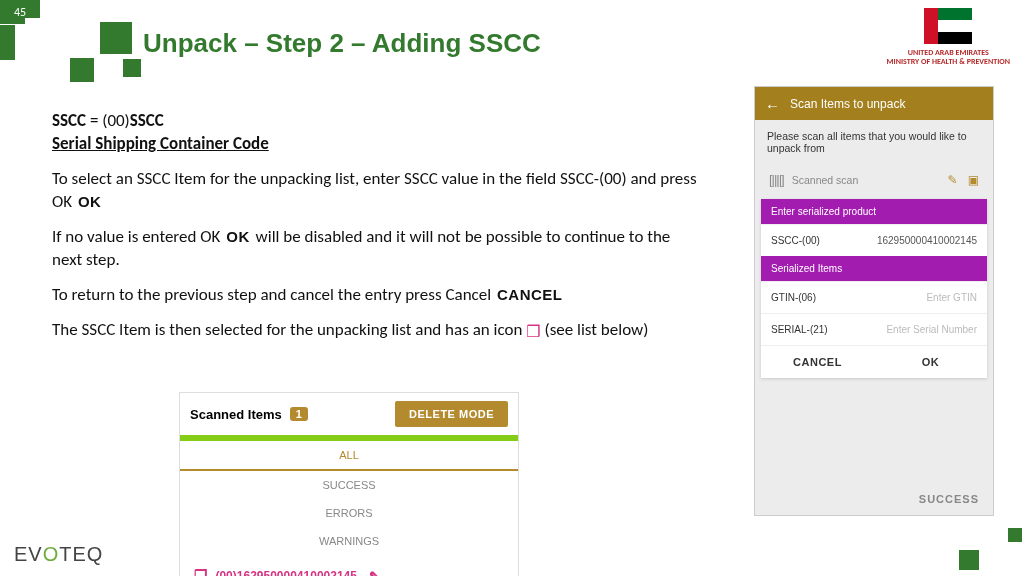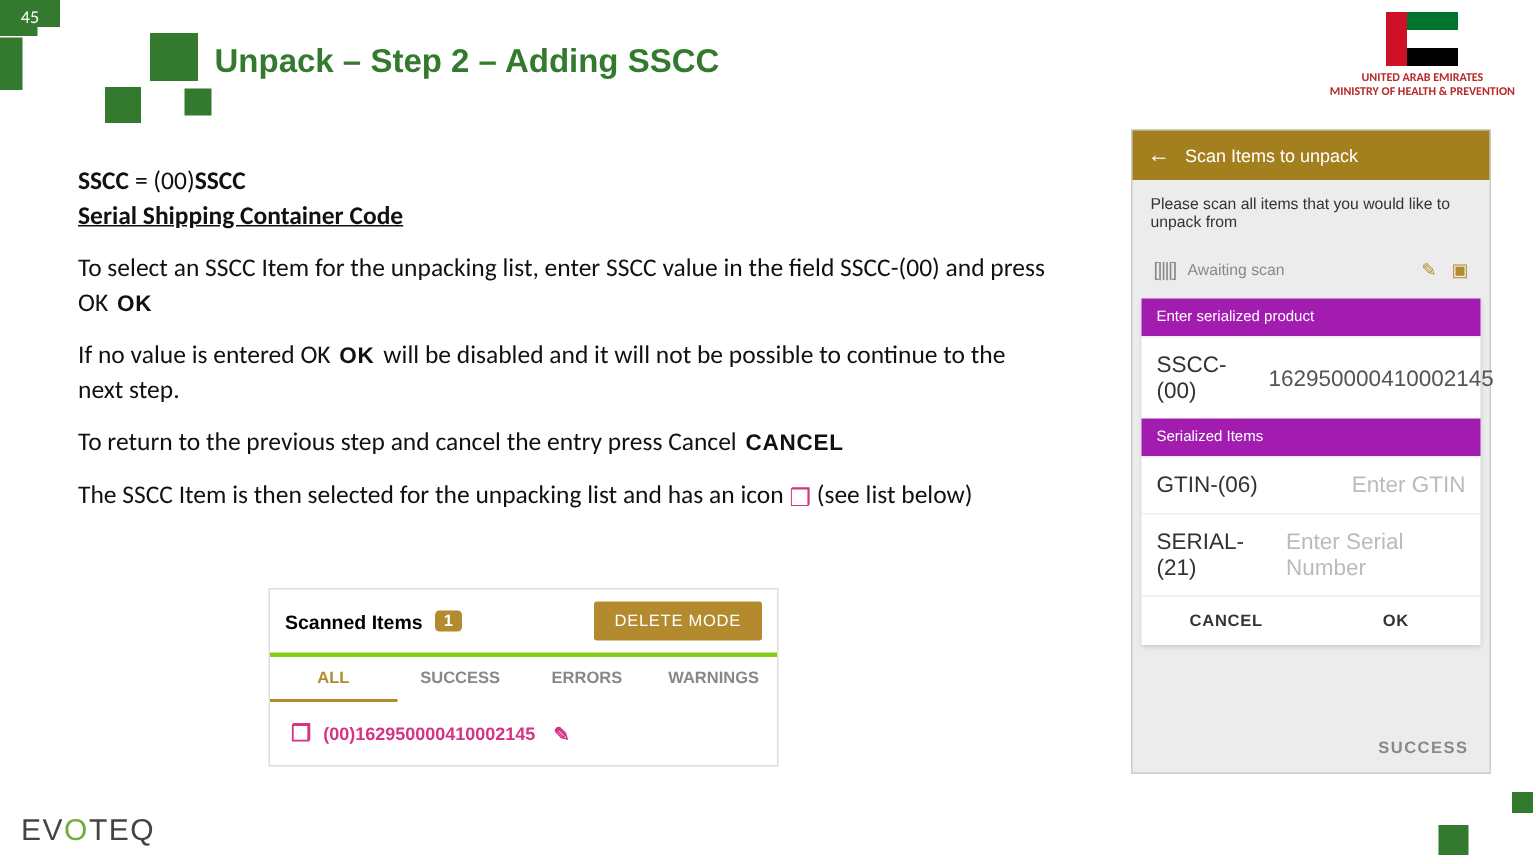--- a/index.html
+++ b/index.html
@@ -16,21 +16,21 @@
   .d2 { left: 70px; top: 58px; width: 24px; height: 24px; }
   .d3 { left: 100px; top: 22px; width: 32px; height: 32px; }
   .d4 { left: 25px; top: 18px; width: 30px; height: 30px; background:#fff; }
   .d5 { left: 123px; top: 59px; width: 18px; height: 18px; }
   .d6 { right: 6px; bottom: 6px; width: 40px; height: 24px; background:#337a2e; color:#fff; font-size:12px; display:flex; align-items:center; justify-content:center;}
   .d7 { right: 45px; bottom: 6px; width: 20px; height: 20px; }
   .d8 { right: 2px;  bottom: 34px; width: 14px; height: 14px; }
 
   .title {
     position: absolute; left: 143px; top: 28px;
-    color: #337a2e; font-size: 22px; font-weight: bold;
+    color: #337a2e; font-size: 26px; font-weight: bold;
     font-family: Arial, sans-serif;
     text-align: right;
   }
   .logo-right {
     position: absolute; right: 14px; top: 8px; text-align: center;
     font-size: 8px; color: #b52a2a; font-weight: bold; line-height: 1.1;
   }
   .logo-right .flag {
     width: 48px; height: 36px; margin: 0 auto 4px;
     background: linear-gradient(to bottom, #00732f 33%, #fff 33% 66%, #000 66%);
@@ -66,26 +66,27 @@
   .scanned-widget .top {
     display: flex; align-items: center; padding: 8px 10px; gap:8px;
   }
   .scanned-widget .top .lbl { font-size: 13px; font-weight: bold; }
   .scanned-widget .top .count {
     background: #b38a2d; color:#fff; font-size:11px; font-weight:bold;
     padding:1px 6px; border-radius:3px;
   }
   .scanned-widget .top .del {
     margin-left:auto; background:#b38a2d; color:#fff;
-    font-size:11px; font-weight:normal; padding:7px 14px; letter-spacing:0.5px;
+    font-size:11px; font-weight:bold; padding:7px 14px; letter-spacing:0.5px;
     border-radius:2px;
   }
   .scanned-widget .tabs {
-    display:flex; font-size:11px; font-weight:bold; color:#888;
-    border-top:3px solid #84cc16;
+    display:flex; font-size:11px; font-weight:normal; color:#888;
+    border-top:6px solid #84cc16;
+    flex-direction:column;
   }
   .scanned-widget .tabs span { flex:1; text-align:center; padding:8px 0; }
   .scanned-widget .tabs span.active { color:#b38a2d; border-bottom:2px solid #b38a2d;}
   .scanned-widget .row {
     display:flex; align-items:center; padding:12px 14px; gap:8px;
     color:#d63384; font-size:12px; font-weight:600;
   }
   .stack-icon { color:#d63384; font-size:15px; }
   .edit-i { color:#d63384; font-size:13px; margin-left:4px;}
 
@@ -107,21 +108,21 @@
     color:#888; font-size:10.5px;
   }
   .phone .await .bc { letter-spacing:-1px; font-size: 13px; }
   .phone .await .rt { margin-left:auto; display:flex; gap:10px; color:#b38a2d; font-size:12px;}
   .panel { margin:4px 6px 0; background:#fff; box-shadow:0 1px 3px rgba(0,0,0,.15);}
   .panel .hdr, .panel .subhdr {
     background:#a21caf; color:#fff; padding:7px 10px; font-size:10px;
   }
   .panel .frow {
     display:flex; padding:10px 10px; border-top:1px solid #eee;
-    font-size:15px; color:#333; align-items: center; gap: 28px;
+    font-size:10px; color:#333;  gap: 28px;
   }
   .panel .frow .k { flex:1; font-weight:500; }
   .panel .frow .v { color:#555; }
   .panel .frow .ph { color:#bbb; }
   .panel .btns {
     display:flex; border-top:1px solid #eee;
   }
   .panel .btns span {
     flex:1; text-align:center; padding:10px 0; font-size:11px;
     font-weight:bold; color:#333; letter-spacing:0.5px;
@@ -197,21 +198,21 @@
 </div>
 
 <div class="phone">
   <div class="bar">
     <span class="back">←</span>
     <span>Scan Items to unpack</span>
   </div>
   <div class="instr">Please scan all items that you would like to unpack from</div>
   <div class="await">
     <span class="bc">[||||]</span>
-    <span>Awaiting scan</span>
+    <span>Scanned scan</span>
     <span class="rt">
       <span>✎</span>
       <span>▣</span>
     </span>
   </div>
   <div class="panel">
     <div class="hdr">Enter serialized product</div>
     <div class="frow">
       <span class="k">SSCC-(00)</span>
       <span class="v">162950000410002145</span>

